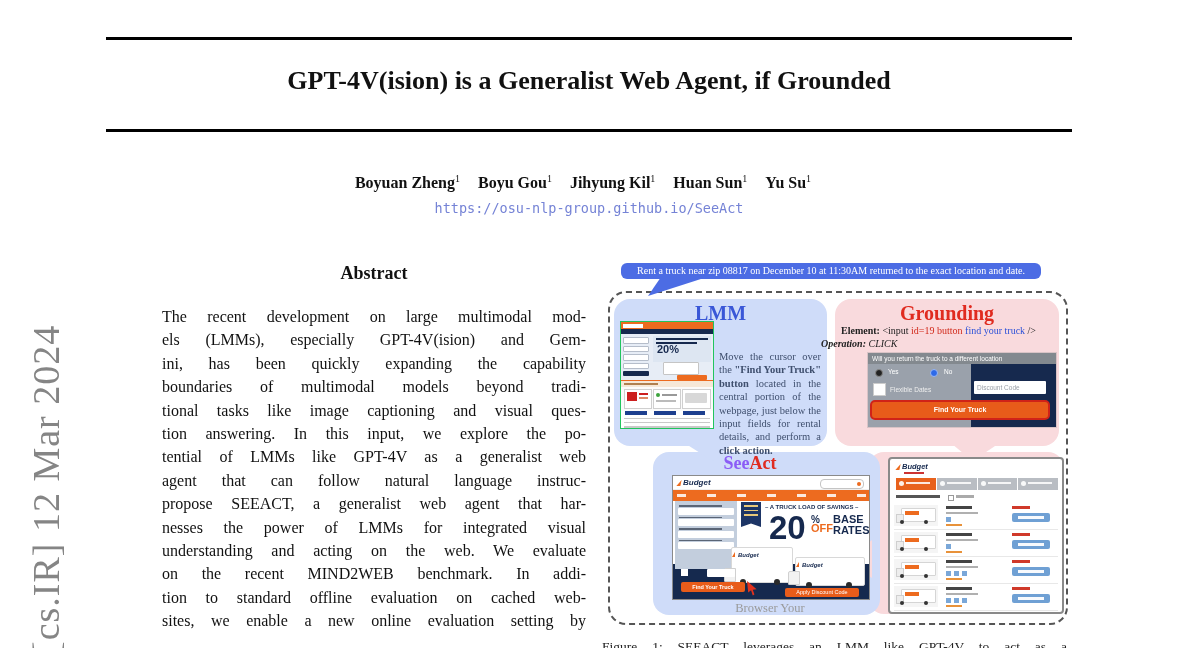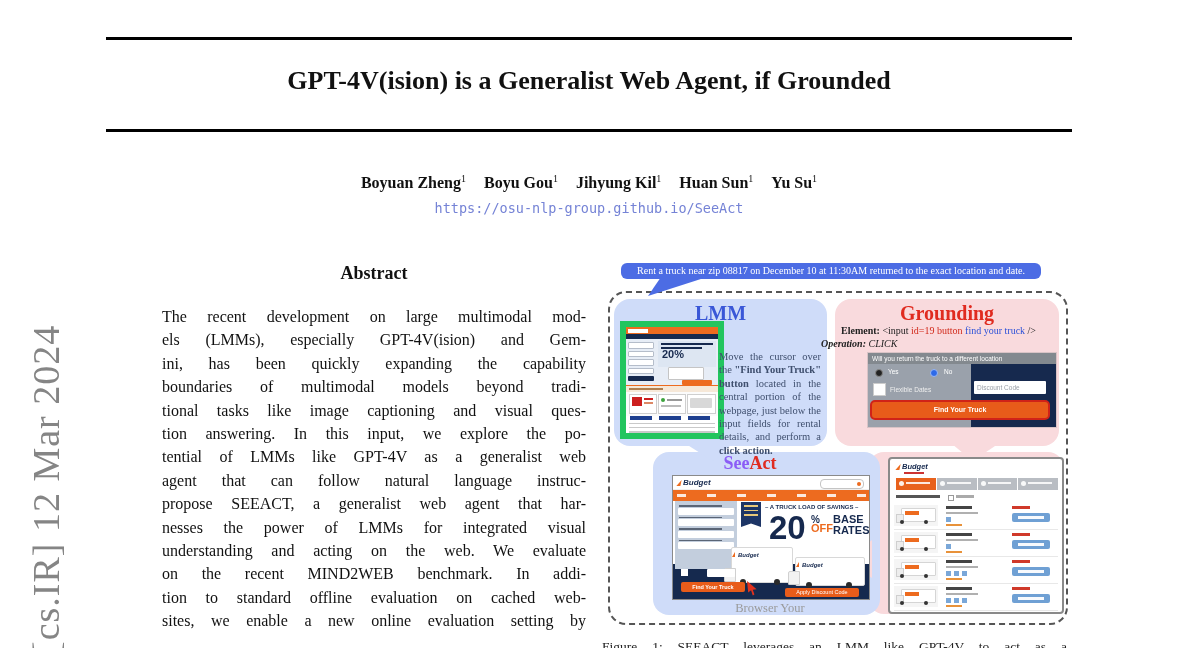--- a/index.html
+++ b/index.html
@@ -15,21 +15,21 @@
   .arxiv-stamp{position:absolute;left:24px;top:654px;transform-origin:0 0;
     transform:rotate(-90deg);white-space:nowrap;font-size:38px;color:#858585;
     font-family:var(--serif);letter-spacing:1px;}
 
   
   .rule{position:absolute;left:106px;width:966px;height:2.5px;background:#000;}
   .rule-top{top:37px;}
   .rule-bottom{top:129px;}
   .title{position:absolute;left:106px;top:66px;width:966px;margin:0;text-align:center;
     font-size:26px;font-weight:bold;}
-  .authors{position:absolute;left:106px;top:173px;width:966px;text-align:center;
+  .authors{position:absolute;left:100px;top:173px;width:966px;text-align:center;
     font-size:16px;font-weight:bold;}
   .authors .author{margin:0 9px;}
   .authors sup{font-weight:normal;font-size:10px;}
   .paper-link{position:absolute;left:106px;top:200px;width:966px;text-align:center;
     font-family:var(--mono);font-size:13.5px;color:#7583d6;cursor:pointer;}
 
   
   .abs-head{position:absolute;left:162px;top:263px;width:424px;text-align:center;
     font-size:18px;font-weight:bold;}
   .abs-body{position:absolute;left:162px;top:305px;width:424px;font-size:16px;}
@@ -65,21 +65,21 @@
   .tail-results{left:846px;top:540px;width:26px;height:38px;background:#f9dadd;
     clip-path:polygon(100% 0,100% 100%,0 55%);}
 
   .panel-title{position:absolute;z-index:3;font-weight:bold;font-size:20px;text-align:center;}
   .t-lmm{left:614px;top:302px;width:213px;color:#3a57d7;}
   .t-ground{left:835px;top:302px;width:224px;color:#e02b20;}
   .t-seeact{left:660px;top:453px;width:180px;font-size:18px;}
 
   
   .lmm-shot{position:absolute;left:620px;top:321px;width:92px;height:106px;background:#fff;
-    border:6px solid #22c55e;z-index:3;overflow:hidden;}
+    border:1px solid #22c55e;z-index:3;overflow:hidden;}
   .ls-head{height:7px;background:#ed6b1f;position:relative;}
   .ls-head .chip{position:absolute;left:2px;top:1.5px;width:20px;height:4px;background:#fff;}
   .ls-nav{height:5px;background:#16294e;}
   .ls-body{position:relative;height:46px;background:#e7edf6;}
   .ls-form{position:absolute;left:2px;top:3px;width:26px;}
   .ls-form .inp{height:4.5px;background:#fff;border:0.5px solid #b5bdca;margin-bottom:2px;border-radius:1px;}
   .ls-form .btn{height:4.5px;background:#16294e;border-radius:1px;margin-top:1px;}
   .ls-promo{position:absolute;left:32px;top:2px;width:58px;height:26px;background:#dde6f2;}
   .ls-promo .hl{height:2px;background:#16294e;margin:2px 3px 0 3px;}
   .ls-20{position:absolute;left:4px;top:7px;font-family:var(--sans);font-weight:bold;

